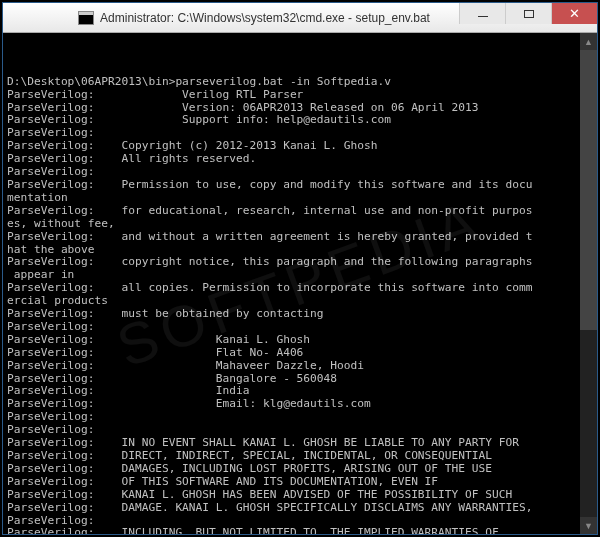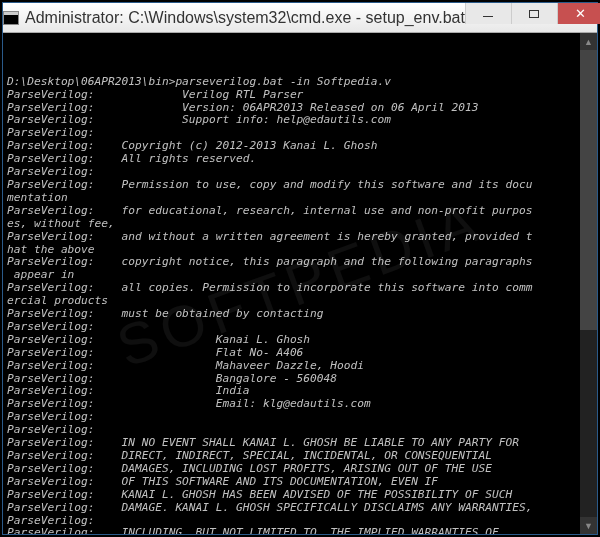--- a/index.html
+++ b/index.html
@@ -48,21 +48,21 @@
     .cmd-icon::after {
       content: "";
       position: absolute;
       top: 0;
       left: 0;
       width: 100%;
       height: 3px;
       background: #ccc;
     }
     .title-text {
-      font-size: 16px;
+      font-size: 12px;
       color: #333;
       white-space: nowrap;
     }
     .window-controls {
       display: flex;
       height: 100%;
     }
     .win-btn {
       width: 46px;
       height: 21px;
@@ -103,21 +103,20 @@
       line-height: 12.9px;
       padding: 4px 6px 0 0;
       height: calc(100% - 30px);
       overflow: hidden;
       white-space: pre;
       position: relative;
     }
     .console-line {
       white-space: pre;
       margin-left: 4px;
-      font-style: italic;
     }
     .watermark {
       position: absolute;
       top: 50%;
       left: 50%;
       transform: translate(-50%, -50%) rotate(-20deg);
       font-size: 58px;
       font-weight: 300;
       color: rgba(255,255,255,0.06);
       letter-spacing: 6px;

